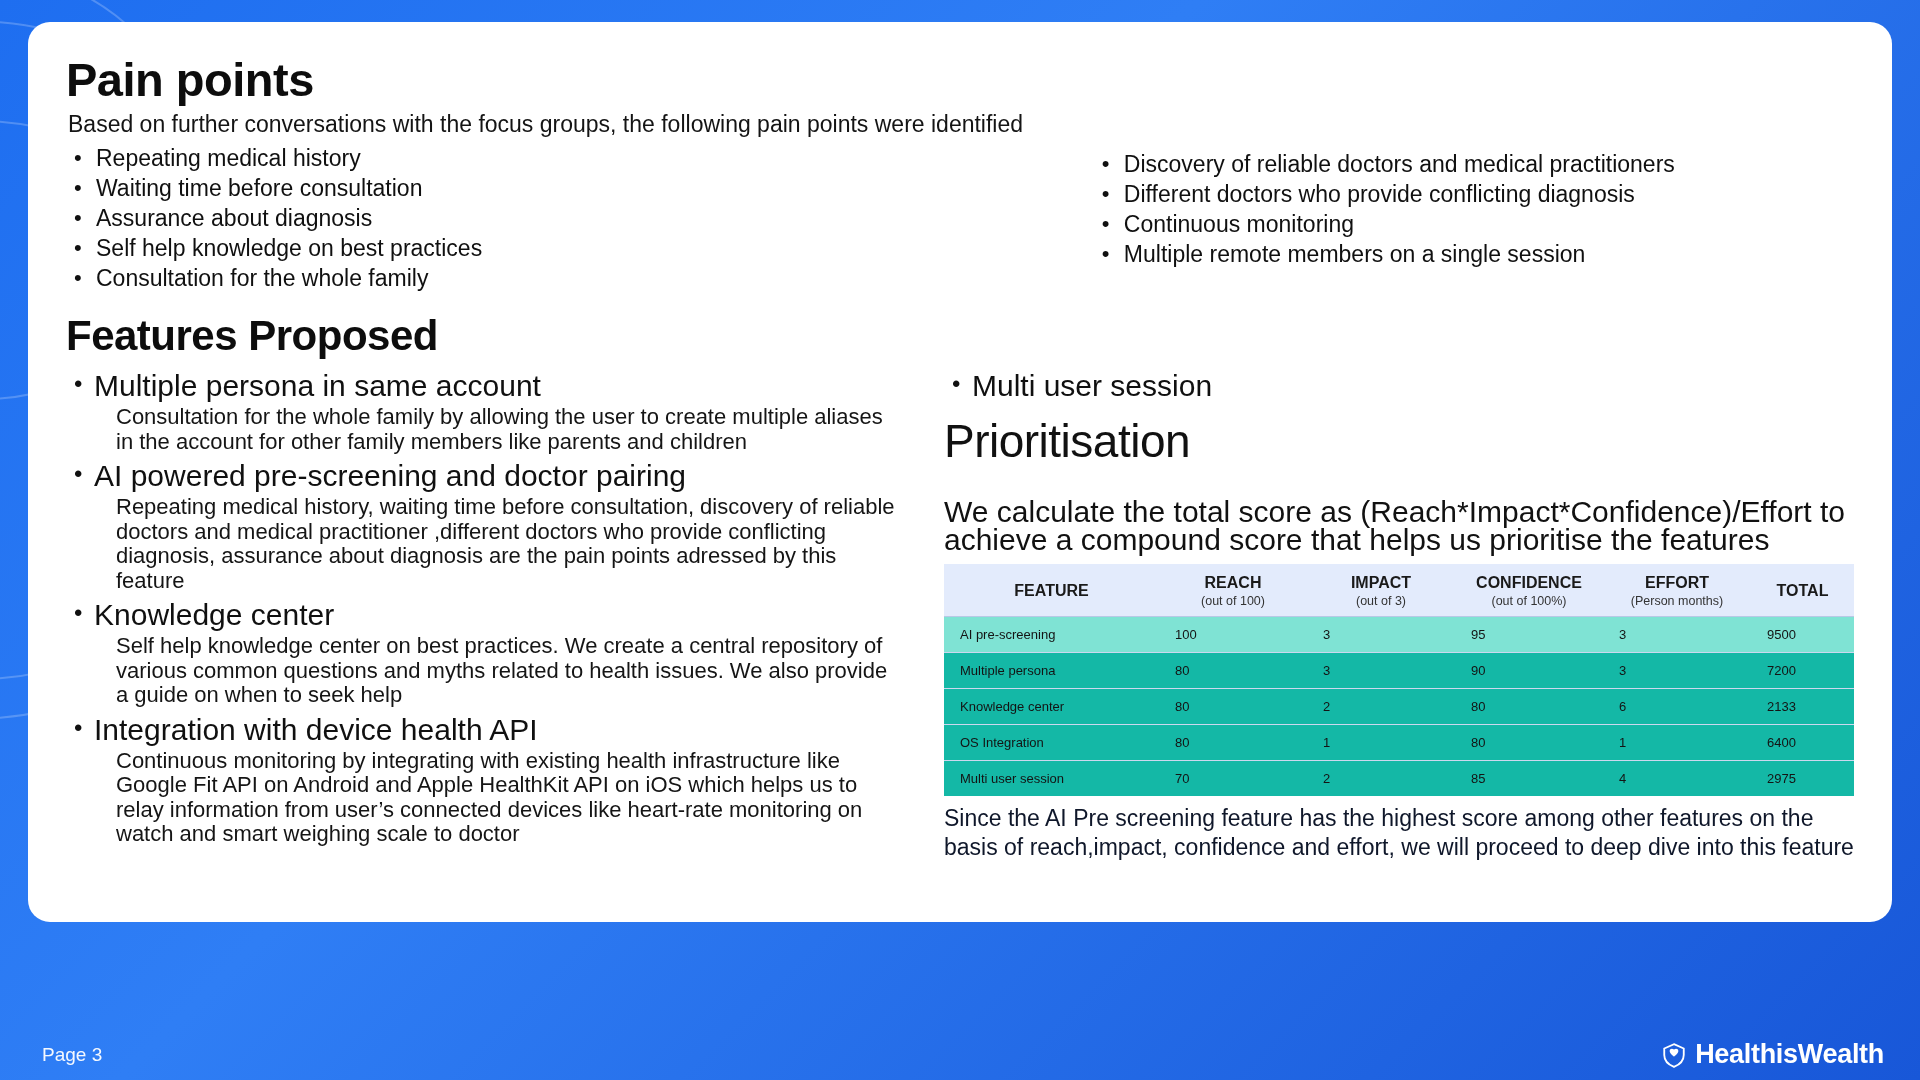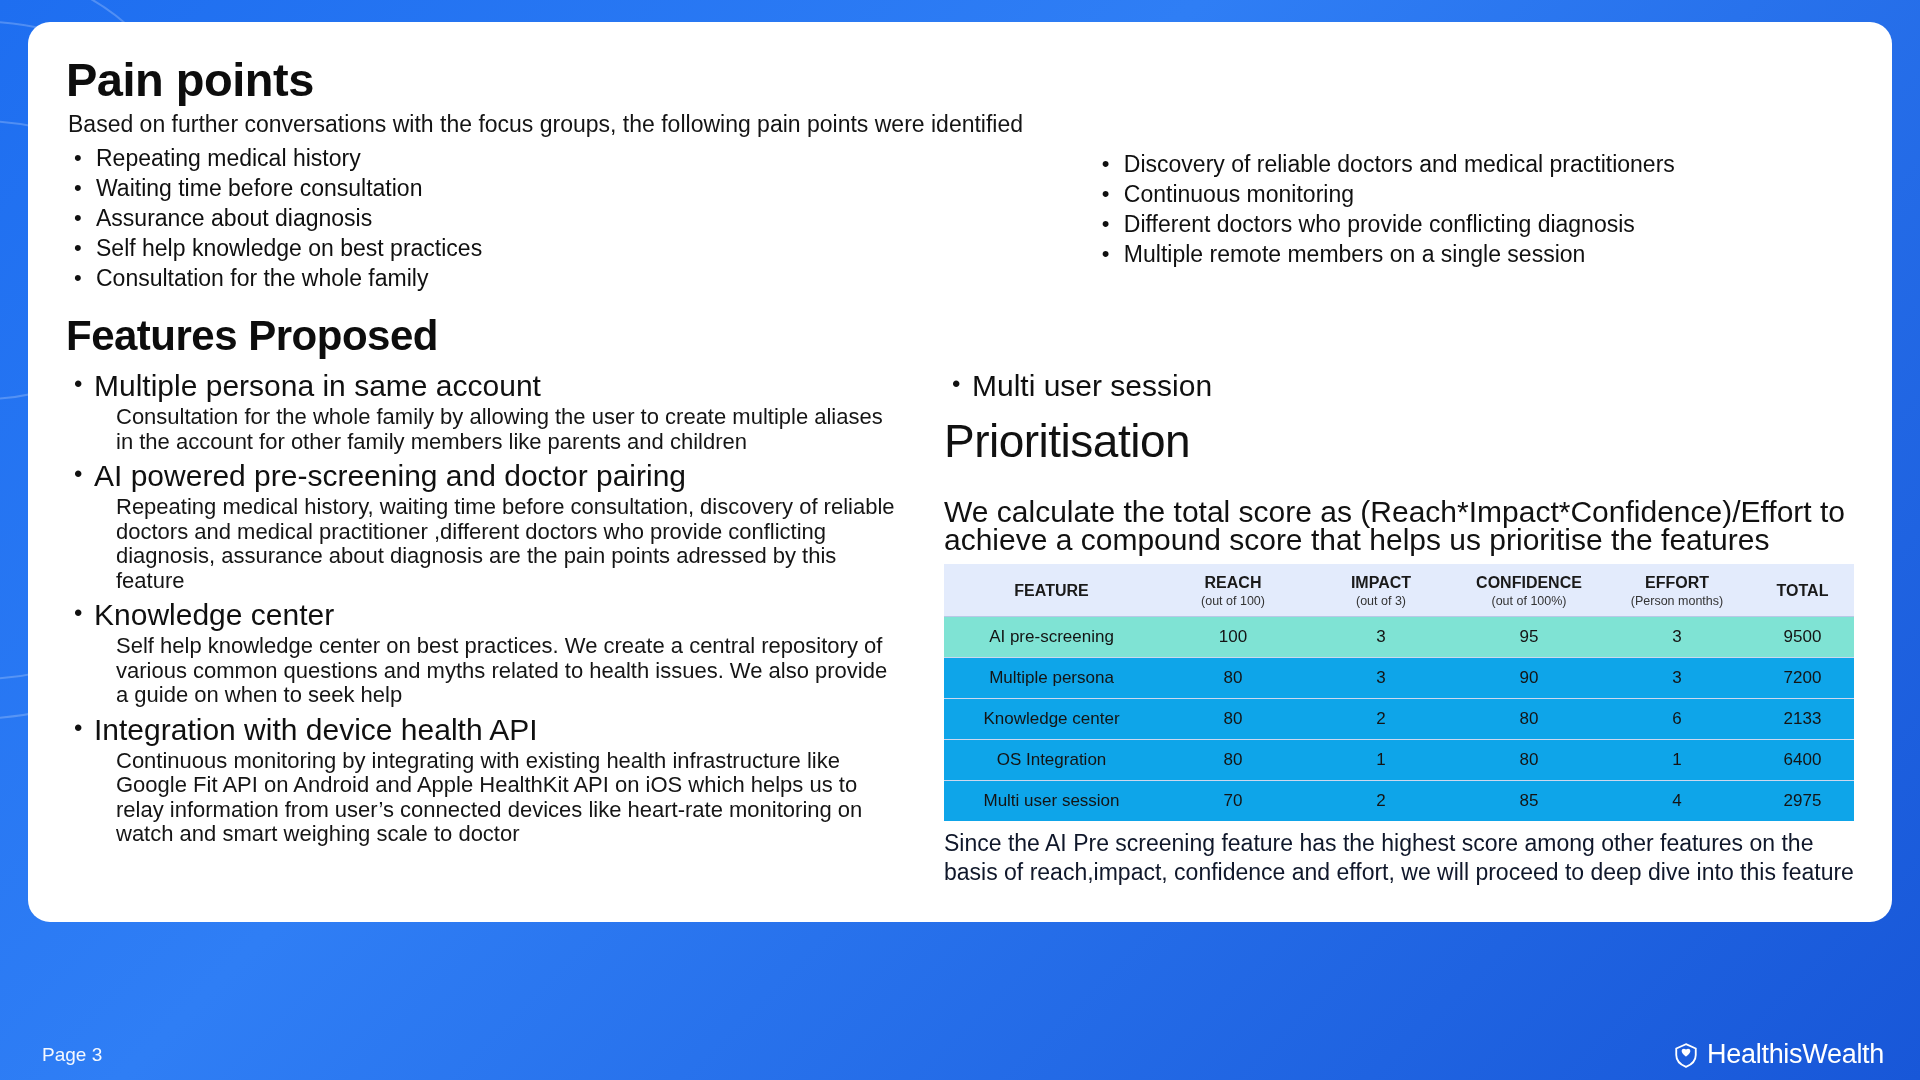--- a/index.html
+++ b/index.html
@@ -119,43 +119,43 @@
   .prio-desc {
     font-size: 30px;
     line-height: 28px;
     color: #111;
     margin-bottom: 10px;
   }
 
   table.prio {
     width: 910px;
     border-collapse: collapse;
-    background: #0ea5e9;
+    background: #14b8a6;
     table-layout: fixed;
   }
   table.prio th {
     font-size: 16px;
     font-weight: bold;
     color: #1a1a1a;
     padding: 10px 4px 8px 4px;
     text-align: center;
     border-bottom: 1px solid #b9c8e6;
     background: #e3ebfc;
   }
   table.prio th .sub {
     display: block;
     font-size: 12.5px;
     font-weight: normal;
     color: #333;
     margin-top: 2px;
   }
   table.prio td {
-    font-size: 17px;
+    font-size: 13px;
     color: #141414;
-    text-align: center;
+    text-align: left;
     padding: 10px 16px;
     border-bottom: 1px solid #ccd8ef;
   }
   table.prio tr:last-child td { border-bottom: none; }
   table.prio tr.highlight td {
     background: #7fe3d4;
   }
   table.prio col.c0 { width: 215px; }
   table.prio col.c1 { width: 148px; }
   table.prio col.c2 { width: 148px; }
@@ -175,21 +175,21 @@
     left: 42px; bottom: 14px;
     color: #ffffff;
     font-size: 19px;
     opacity: 0.95;
   }
   .brand {
     position: absolute;
     right: 36px; bottom: 10px;
     color: #ffffff;
     font-size: 27px;
-    font-weight: normal;
+    font-weight: bold;
     display: flex;
     align-items: center;
     gap: 8px;
     letter-spacing: -0.3px;
   }
   .brand svg { display: block; }
 </style>
 </head>
 <body>
 
@@ -208,22 +208,22 @@
         <li>Repeating medical history</li>
         <li>Waiting time before consultation</li>
         <li>Assurance about diagnosis</li>
         <li>Self help knowledge on best practices</li>
         <li>Consultation for the whole family</li>
       </ul>
     </div>
     <div class="col right">
       <ul class="bullets">
         <li>Discovery of reliable doctors and medical practitioners</li>
+        <li>Different doctors who provide conflicting diagnosis</li>
         <li>Continuous monitoring</li>
-        <li>Different doctors who provide conflicting diagnosis</li>
         <li>Multiple remote members on a single session</li>
       </ul>
     </div>
   </div>
 
   <h2 class="features-title">Features Proposed</h2>
 
   <div class="two-col">
 
     <div class="col-left">

